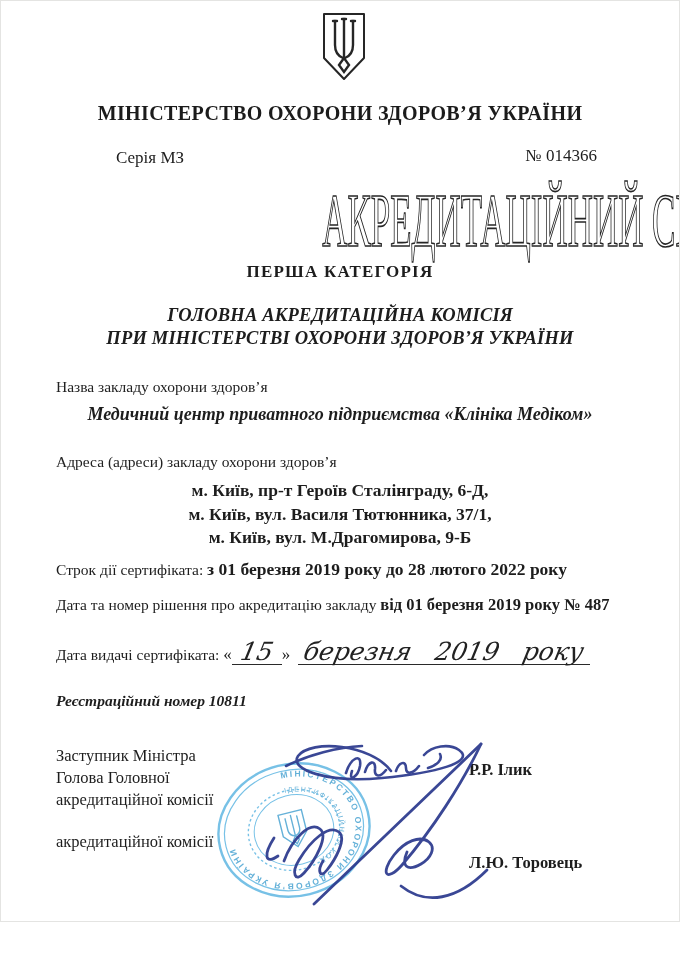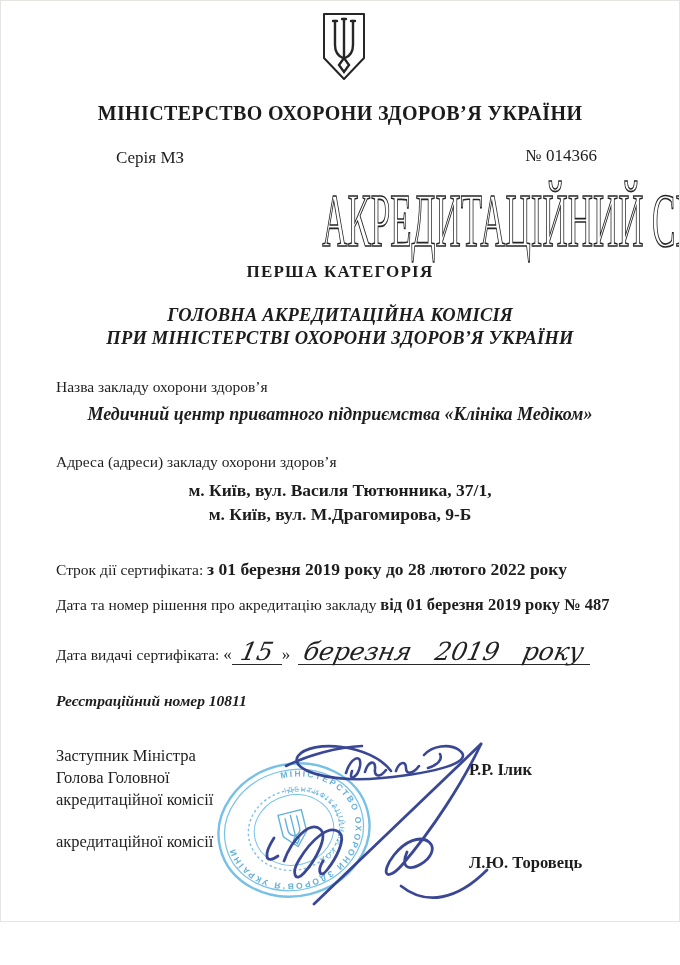--- a/index.html
+++ b/index.html
@@ -79,20 +79,21 @@
   <div class="abs centered commission">
     <div>ГОЛОВНА АКРЕДИТАЦІЙНА КОМІСІЯ</div>
     <div>ПРИ МІНІСТЕРСТВІ ОХОРОНИ ЗДОРОВ’Я УКРАЇНИ</div>
   </div>
 
   <div class="abs field-label name-label">Назва закладу охорони здоров’я</div>
   <div class="abs centered facility-name">Медичний центр приватного підприємства «Клініка Медіком»</div>
 
   <div class="abs field-label addr-label">Адреса (адреси) закладу охорони здоров’я</div>
   <div class="abs centered addresses">
+    <div>м. Київ, пр-т Героїв Сталінграду, 6-Д,</div>
     <div>м. Київ, вул. Василя Тютюнника, 37/1,</div>
     <div>м. Київ, вул. М.Драгомирова, 9-Б</div>
   </div>
 
   <div class="abs validity">
     <span>Строк дії сертифіката:</span>
     <b>з 01 березня 2019 року до 28 лютого 2022 року</b>
   </div>
   <div class="abs decision">
     <span>Дата та номер рішення про акредитацію закладу</span>

